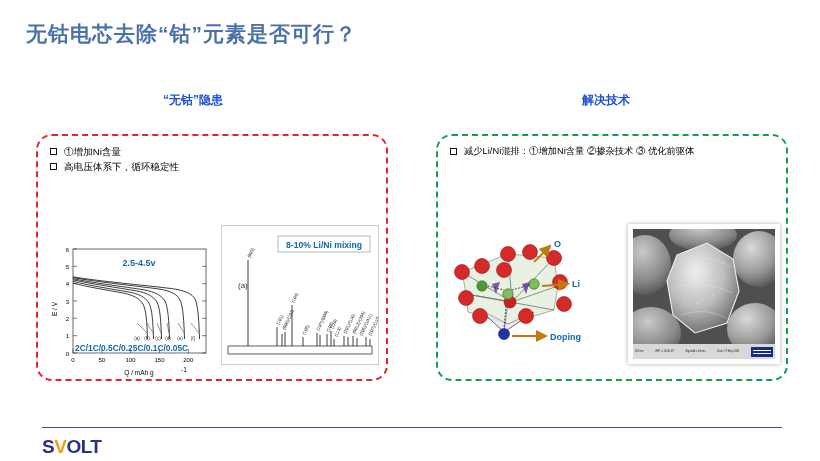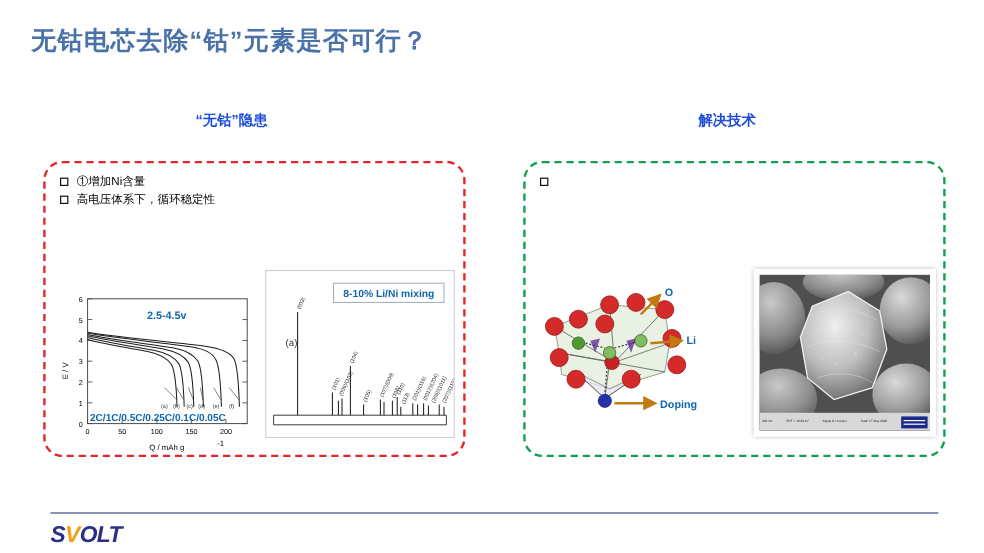--- a/index.html
+++ b/index.html
@@ -151,21 +151,20 @@
     position: absolute;
     left: 42px; top: 427px;
     width: 740px; height: 1px;
     background: #3d4c86;
   }
   #logo {
     position: absolute;
     left: 42px; top: 437px;
     font-size: 19px;
     font-weight: bold;
-    font-style: italic;
     letter-spacing: -0.5px;
     color: #2b2f86;
     line-height: 19px;
   }
   #logo .v { color: #f0a016; }
 
   
   .axis-txt { font-family: "Liberation Sans", sans-serif; font-size: 6px; fill:#000; }
   .axis-lbl { font-family: "Liberation Sans", sans-serif; font-size: 6.5px; fill:#000; }
   .blue-lbl { font-family: "Liberation Sans", sans-serif; font-weight: bold; fill:#1068ac; }
@@ -317,20 +316,21 @@
       <text class="blue-lbl" x="102" y="21.5" font-size="8.6" text-anchor="middle">8-10% Li/Ni mixing</text>
     </svg>
   </div>
 </div>
 
 <div class="panel" id="panel-right">
 
   <ul class="bullets">
     <li class="bullet">
       <span class="marker"></span>
+      <span>减少Li/Ni混排：①增加Ni含量 ②掺杂技术 ③ 优化前驱体</span>
     </li>
   </ul>
 
   <div class="fig" id="fig-crystal">
     <svg width="178" height="144" viewBox="0 0 178 144">
 
       <g fill="#e4efdf" fill-opacity="0.85" stroke="#7f8d78" stroke-width="0.7">
         <polygon points="16,48 62,30 108,34 112,62 66,78 20,70"></polygon>
         <polygon points="20,70 66,78 112,62 108,86 62,100 22,88"></polygon>
       </g>

